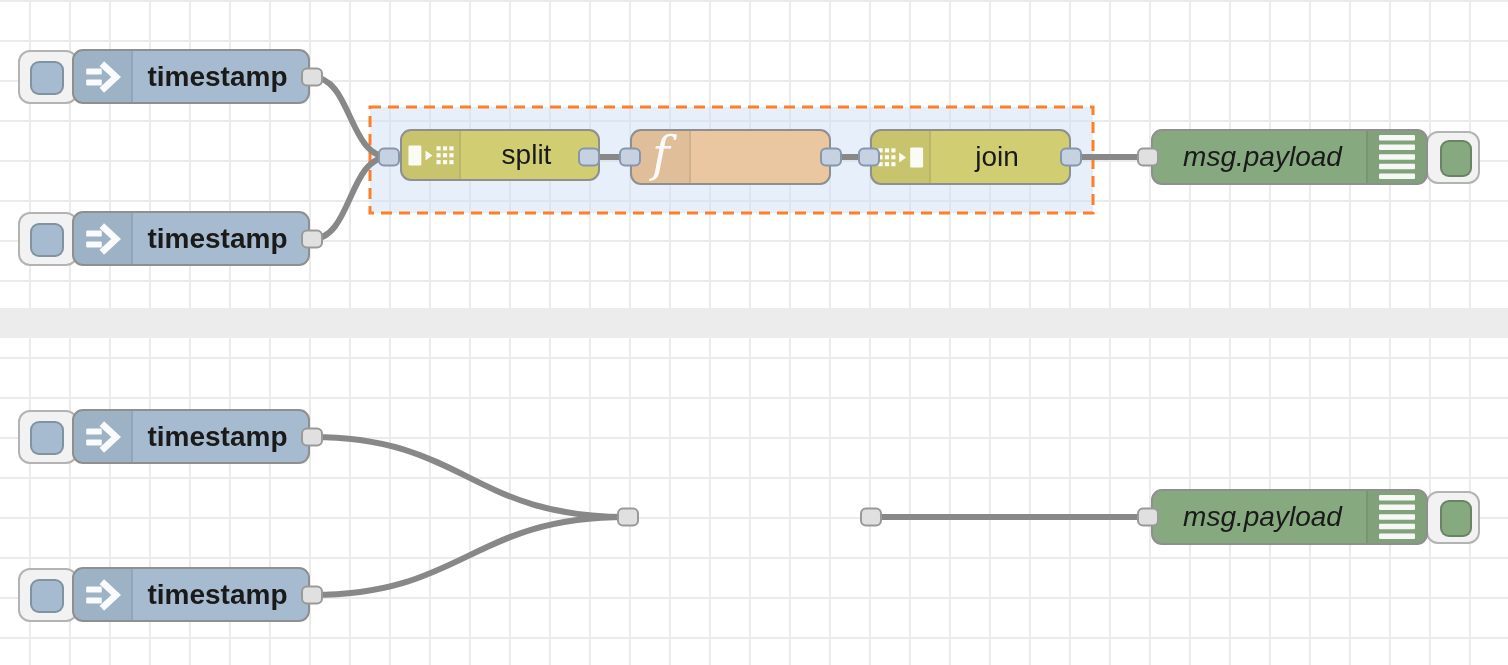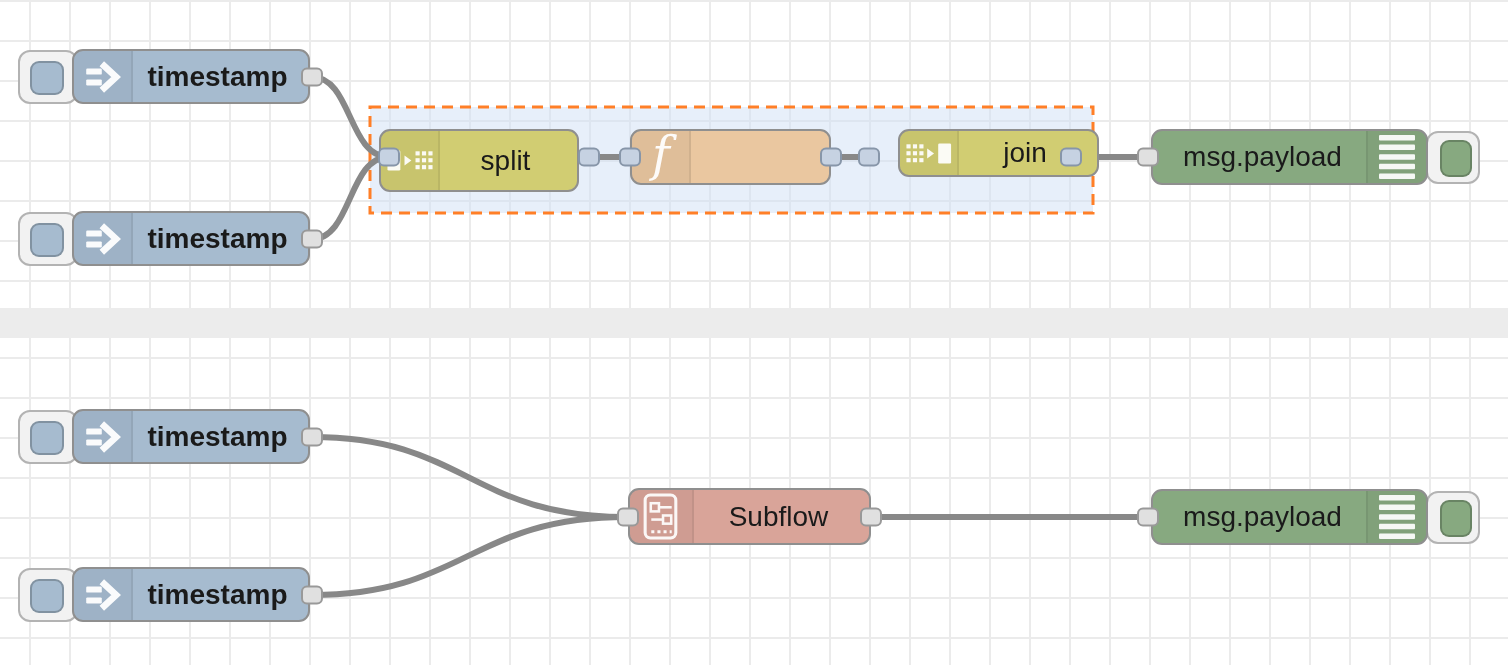--- a/index.html
+++ b/index.html
@@ -21,21 +21,21 @@
     border-top-left-radius:9px;border-bottom-left-radius:9px;
     display:flex;align-items:center;justify-content:center;}
   .node .icon-region.right{left:auto;right:0;width:58px;border-right:none;
     border-left:2px solid rgba(0,0,0,0.07);border-radius:0 9px 9px 0;}
   .node .label{position:absolute;left:59px;right:6px;top:50%;transform:translateY(-50%);
     text-align:center;font-size:28px;color:#1a1a1a;white-space:nowrap;}
   .node .label.left-of-icon{left:8px;right:62px;}
   .inject-fill{background:var(--inject-node,#a6bbcf);font-weight:bold;}
   .splitjoin-fill{background:var(--split-join-node,#d1cd72);}
   .function-fill{background:var(--function-node,#eac7a0);}
-  .debug-fill{background:var(--debug-node,#87a980);}
+  .debug-fill{background:var(--debug-node,#87a980);font-style:italic;}
   .subflow-fill{background:var(--subflow-node,#d9a499);}
   .side-btn{position:absolute;box-sizing:border-box;width:60px;height:54px;border-radius:12px;
     background:#f2f2f2;border:2px solid #b3b3b3;z-index:2;}
   .side-btn .inner{position:absolute;box-sizing:border-box;border-radius:9px;
     border:2px solid rgba(0,0,0,0.22);}
   .inject-btn .inner{left:10px;top:9px;width:34px;height:34px;}
   .debug-btn{width:54px;height:53px;}
   .debug-btn .inner{left:12px;top:7px;width:32px;height:37px;}
   .port{position:absolute;box-sizing:border-box;width:22px;height:19px;border-radius:6px;
     background:var(--port-fill,#e0e0e0);border:2px solid var(--port-border,#999);
@@ -87,21 +87,21 @@
       <svg class="ic" width="36" height="36" viewBox="0 0 30 30">
         <rect x="1" y="8" width="13" height="5" rx="1" fill="#fff" opacity="0.95"></rect>
         <rect x="1" y="17" width="13" height="5" rx="1" fill="#fff" opacity="0.95"></rect>
         <path d="M14 4 L26 15 L14 26" fill="none" stroke="#fff" stroke-width="5.5" opacity="0.95"></path>
       </svg>
     </div>
     <div class="label">timestamp</div>
   </div>
   <div class="port" style="left:312px;top:239px"></div>
 
-  <div class="node splitjoin-fill" style="left:379px;top:129px;width:200px;height:63px">
+  <div class="node splitjoin-fill" style="left:400px;top:129px;width:200px;height:52px">
     <div class="icon-region">
       <svg class="ic" width="46" height="31" viewBox="0 0 50 32">
         <rect x="0.5" y="5" width="14" height="22" rx="1.5" fill="#fff" opacity="0.93"></rect>
         <path d="M19 10.5 L26.5 16 L19 21.5 Z" fill="#fff" opacity="0.93"></path>
         <g fill="#fff" opacity="0.93">
           <rect x="31" y="6" width="4.5" height="4.5"></rect>
             <rect x="38" y="6" width="4.5" height="4.5"></rect>
             <rect x="45" y="6" width="4.5" height="4.5"></rect>
           <rect x="31" y="13.5" width="4.5" height="4.5"></rect>
             <rect x="38" y="13.5" width="4.5" height="4.5"></rect>
@@ -121,21 +121,21 @@
     <div class="icon-region">
       <svg class="ic" width="40" height="52" viewBox="0 0 40 52">
         <text x="20" y="40" text-anchor="middle" font-family="DejaVu Serif, serif" font-style="italic" font-size="48" fill="#fff" opacity="0.95">f</text>
       </svg>
     </div>
     <div class="label"></div>
   </div>
   <div class="port sel" style="left:630px;top:157px"></div>
   <div class="port sel" style="left:831px;top:157px"></div>
 
-  <div class="node splitjoin-fill" style="left:898px;top:129px;width:201px;height:48px">
+  <div class="node splitjoin-fill" style="left:870px;top:129px;width:201px;height:56px">
     <div class="icon-region">
       <svg class="ic" width="46" height="31" viewBox="0 0 50 32">
         <g fill="#fff" opacity="0.93">
           <rect x="0.5" y="6" width="4.5" height="4.5"></rect>
             <rect x="7.5" y="6" width="4.5" height="4.5"></rect>
             <rect x="14.5" y="6" width="4.5" height="4.5"></rect>
           <rect x="0.5" y="13.5" width="4.5" height="4.5"></rect>
             <rect x="7.5" y="13.5" width="4.5" height="4.5"></rect>
             <rect x="14.5" y="13.5" width="4.5" height="4.5"></rect>
           <rect x="0.5" y="21" width="4.5" height="4.5"></rect>
@@ -193,35 +193,20 @@
       <svg class="ic" width="36" height="36" viewBox="0 0 30 30">
         <rect x="1" y="8" width="13" height="5" rx="1" fill="#fff" opacity="0.95"></rect>
         <rect x="1" y="17" width="13" height="5" rx="1" fill="#fff" opacity="0.95"></rect>
         <path d="M14 4 L26 15 L14 26" fill="none" stroke="#fff" stroke-width="5.5" opacity="0.95"></path>
       </svg>
     </div>
     <div class="label">timestamp</div>
   </div>
   <div class="port" style="left:312px;top:595px"></div>
 
-  <div class="node subflow-fill" style="left:628px;top:488px;width:243px;height:57px">
-    <div class="icon-region" style="width:62px">
-      <svg class="ic" width="37" height="47" viewBox="0 0 36 46">
-        <g stroke="#fff" opacity="0.92" fill="none">
-          <rect x="2" y="2" width="30" height="42" rx="5" stroke-width="3"></rect>
-          <rect x="7.5" y="10" width="8" height="8" stroke-width="2.5"></rect>
-          <path d="M15.5 14 H28" stroke-width="2.5"></path>
-          <rect x="19.5" y="22" width="8" height="8" stroke-width="2.5"></rect>
-          <path d="M8 26 H19.5" stroke-width="2.5"></path>
-          <path d="M8 38 H28" stroke-width="3" stroke-dasharray="3 3"></path>
-        </g>
-      </svg>
-    </div>
-    <div class="label" style="left:64px">Subflow</div>
-  </div>
   <div class="port" style="left:628px;top:517px"></div>
   <div class="port" style="left:871px;top:517px"></div>
 
   <div class="side-btn debug-btn" style="left:1426px;top:491px">
     <div class="inner debug-fill"></div>
   </div>
   <div class="node debug-fill" style="left:1151px;top:489px;width:277px;height:56px">
     <div class="icon-region right">
       <svg class="ic" width="38" height="44" viewBox="0 0 38 44">
         <g fill="#fff" opacity="0.93">

